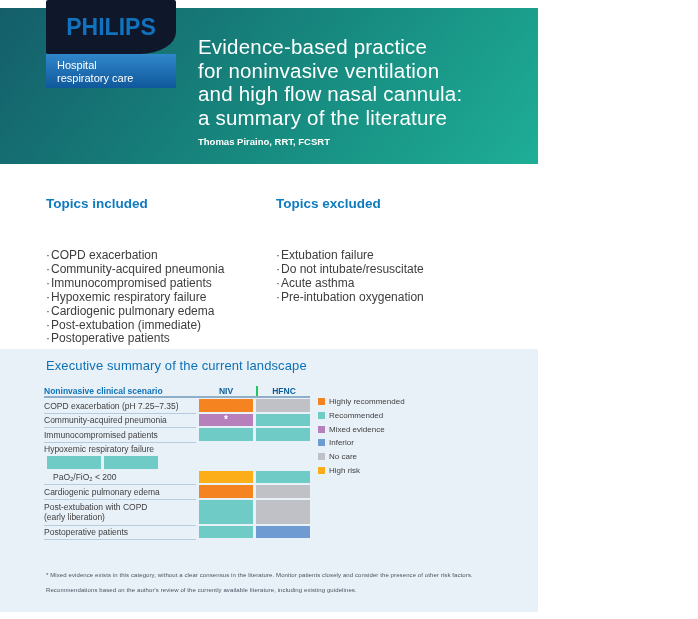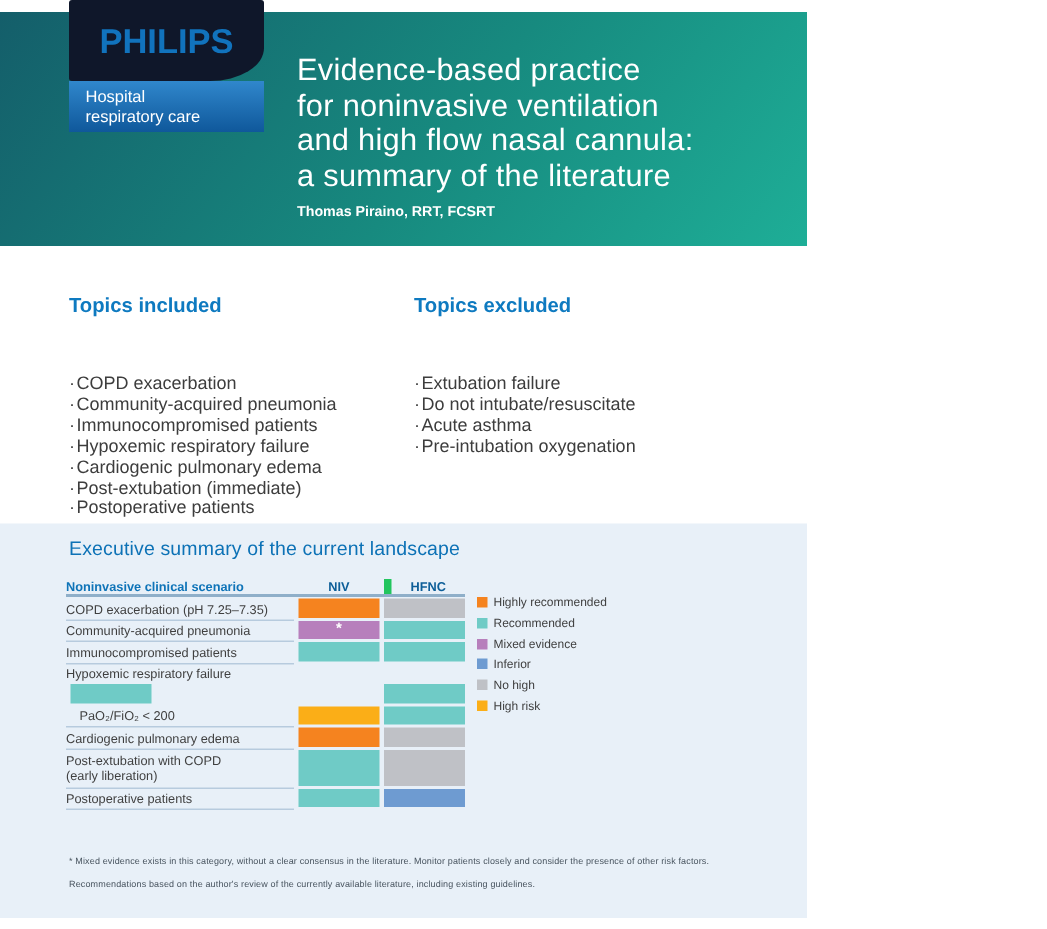--- a/index.html
+++ b/index.html
@@ -34,24 +34,24 @@
 
   
   .summary { position:absolute; left:0; top:349px; width:538px; height:263px; background:#e8f0f8; }
   .summary-heading { position:absolute; left:46px; top:9px; color:#0d72b6; font-size:13px;
                      font-weight:500; letter-spacing:0.1px; }
   .matrix { position:absolute; left:44px; top:33px; width:266px; }
   .mx-head { display:flex; height:14px; align-items:flex-end; }
   .mx-head .h-lbl { width:152px; color:#0f74b8; font-size:8.5px; font-weight:bold; }
   .mx-head .h-col { width:54px; margin-left:3px; text-align:center; color:#0d5e98;
                     font-size:8.5px; font-weight:bold; }
-  .mx-head .h-col.sep { border-left:5px solid #22c55e; }
+  .mx-head .h-col.sep { border-left:2px solid #22c55e; }
   .mx-underline { width:266px; height:2px; background:#8fafc9; margin-bottom:1px; }
   .row { display:flex; }
-  .row.r-s { height:14.5px;justify-content:space-between; }
+  .row.r-s { height:14.5px; }
   .row.r-g { height:13.5px; }
   .row.r-d { height:26px; }
   .lbl { width:152px; display:flex; align-items:center; color:#3f3f3f; font-size:8.5px;
          line-height:10.5px; white-space:pre-line; border-bottom:1px solid #b7cbde;
          padding-right:4px; }
   .lbl.noline { border-bottom:none; }
   .lbl.indent { padding-left:9px; }
   .cell { width:54px; margin-left:3px; height:calc(100% - 2px); display:flex;
           align-items:center; justify-content:center; }
   .cell .mark { color:#ffffff; font-size:10px; font-weight:bold; line-height:6px; }
@@ -182,21 +182,21 @@
       <div class="legend-item">
         <span class="swatch" style="background-color: rgb(183, 127, 188);"></span>
         <span class="legend-label">Mixed evidence</span>
       </div>
       <div class="legend-item">
         <span class="swatch" style="background-color: rgb(110, 155, 209);"></span>
         <span class="legend-label">Inferior</span>
       </div>
       <div class="legend-item">
         <span class="swatch" style="background-color: rgb(191, 193, 198);"></span>
-        <span class="legend-label">No high</span>
+        <span class="legend-label">No care</span>
       </div>
       <div class="legend-item">
         <span class="swatch" style="background-color: rgb(251, 174, 23);"></span>
         <span class="legend-label">High risk</span>
       </div>
     </div>
 
     <div class="footnote f1">* Mixed evidence exists in this category, without a clear consensus in the literature. Monitor patients closely and consider the presence of other risk factors.</div>
     <div class="footnote f2">Recommendations based on the author's review of the currently available literature, including existing guidelines.</div>
   </div>

